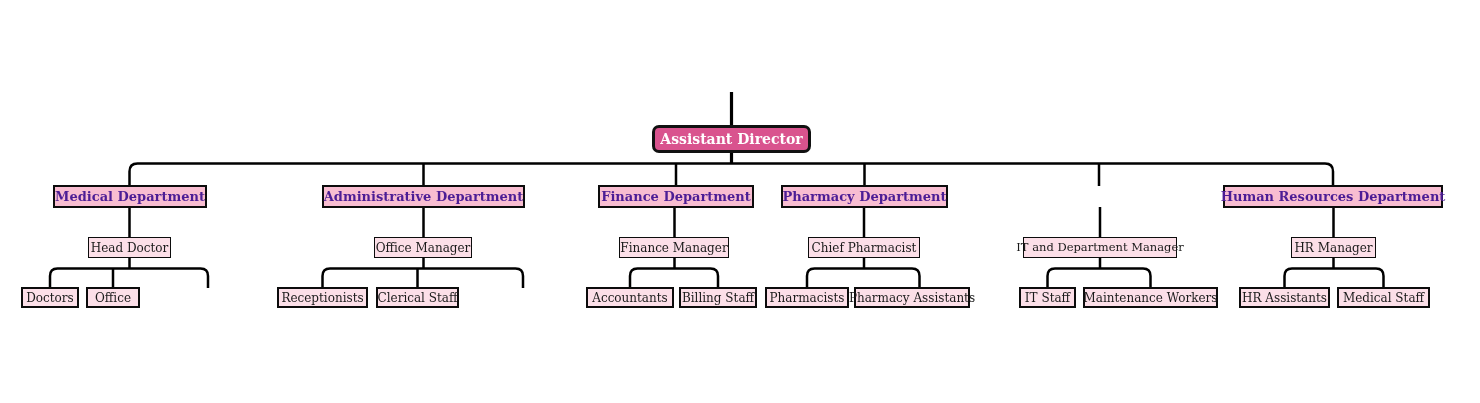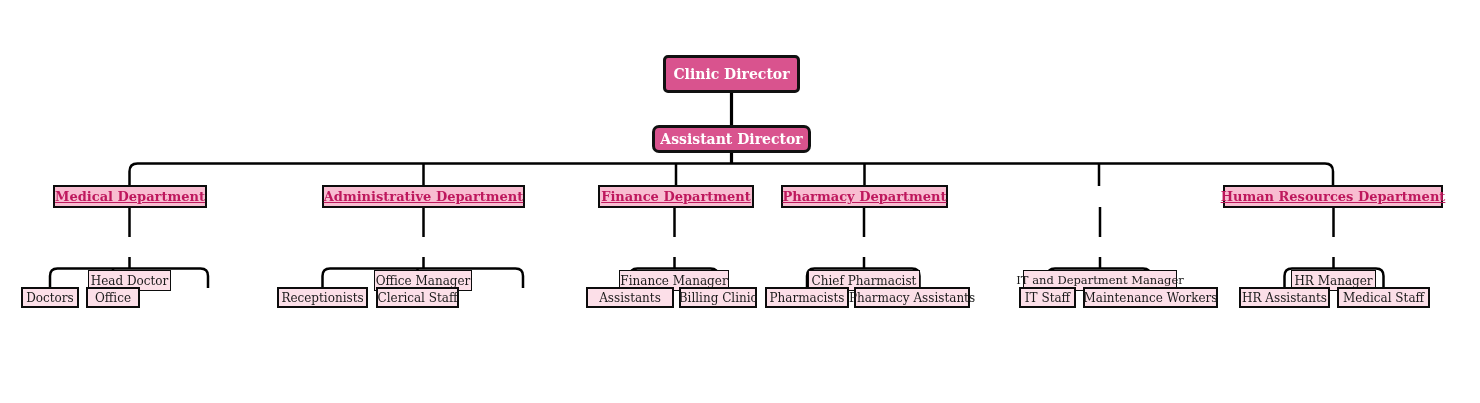--- a/index.html
+++ b/index.html
@@ -21,23 +21,23 @@
     background:#fcdfe8;border:2px solid #0c0c0c;color:#1a1a1a;
     font-size:12px;line-height:1;
   }
   .exec{
     background:#d9538e;border:3px solid #111111;color:#ffffff;
     font-weight:bold;font-size:14px;border-radius:5px;
   }
   .exec.rounded{border-radius:7px;}
   .dept{
     background:#f8bdd1;border:2.5px solid #0c0c0c;
-    font-weight:bold;font-size:13px;color:#be185d;text-decoration:underline;
+    font-weight:bold;font-size:13px;color:#4c1d95;
   }
-  .mgr{border-width:1.5px;margin-top:33px;}
+  .mgr{border-width:1.5px;}
 </style>
 </head>
 <body>
 
 <div class="stage">
 
   <svg class="wires" viewBox="0 0 1480 403" xmlns="http://www.w3.org/2000/svg">
 
     <path class="trunk" d="M731.5 92 L731.5 126"></path>
 
@@ -70,21 +70,20 @@
          M807 288 L807 276 Q807 268.5 814.5 268.5 L912 268.5 Q919.5 268.5 919.5 276 L919.5 288"></path>
 
     <path d="M1100 257 L1100 268.5
          M1047.5 288 L1047.5 276 Q1047.5 268.5 1055 268.5 L1143 268.5 Q1150.5 268.5 1150.5 276 L1150.5 288
          "></path>
 
     <path d="M1333.5 257 L1333.5 268.5
          M1284.5 288 L1284.5 276 Q1284.5 268.5 1292 268.5 L1376 268.5 Q1383.5 268.5 1383.5 276 L1383.5 288"></path>
   </svg>
 
-  <div class="node exec" style="left:663px;top:55px;width:137px;height:38px">Clinic Director</div>
   <div class="node exec rounded" style="left:652px;top:125px;width:159px;height:28px">Assistant Director</div>
 
   <div class="node dept" style="left:53px;top:185px;width:154px;height:23px">Medical Department</div>
   <div class="node dept" style="left:322px;top:185px;width:203px;height:23px">Administrative Department</div>
   <div class="node dept" style="left:598px;top:185px;width:156px;height:23px">Finance Department</div>
   <div class="node dept" style="left:781px;top:185px;width:167px;height:23px">Pharmacy Department</div>
   <div class="node dept" style="left:1223px;top:185px;width:220px;height:23px">Human Resources Department</div>
 
   <div class="node mgr" style="left:88px;top:237px;width:83px;height:21px">Head Doctor</div>
   <div class="node mgr" style="left:374px;top:237px;width:98px;height:21px">Office Manager</div>
@@ -92,22 +91,22 @@
   <div class="node mgr" style="left:808px;top:237px;width:112px;height:21px">Chief Pharmacist</div>
   <div class="node mgr" style="left:1023px;top:237px;width:154px;height:21px;font-size:11.5px">IT and Department Manager</div>
   <div class="node mgr" style="left:1291px;top:237px;width:85px;height:21px">HR Manager</div>
 
   <div class="node" style="left:21px;top:287px;width:58px;height:21px">Doctors</div>
   <div class="node" style="left:86px;top:287px;width:54px;height:21px">Office</div>
 
   <div class="node" style="left:277px;top:287px;width:91px;height:21px">Receptionists</div>
   <div class="node" style="left:376px;top:287px;width:83px;height:21px">Clerical Staff</div>
 
-  <div class="node" style="left:586px;top:287px;width:88px;height:21px">Assistants</div>
-  <div class="node" style="left:679px;top:287px;width:78px;height:21px">Billing Clinic</div>
+  <div class="node" style="left:586px;top:287px;width:88px;height:21px">Accountants</div>
+  <div class="node" style="left:679px;top:287px;width:78px;height:21px">Billing Staff</div>
 
   <div class="node" style="left:765px;top:287px;width:84px;height:21px">Pharmacists</div>
   <div class="node" style="left:854px;top:287px;width:116px;height:21px">Pharmacy Assistants</div>
 
   <div class="node" style="left:1019px;top:287px;width:57px;height:21px">IT Staff</div>
   <div class="node" style="left:1083px;top:287px;width:135px;height:21px">Maintenance Workers</div>
 
   <div class="node" style="left:1239px;top:287px;width:91px;height:21px">HR Assistants</div>
   <div class="node" style="left:1337px;top:287px;width:93px;height:21px">Medical Staff</div>
 

